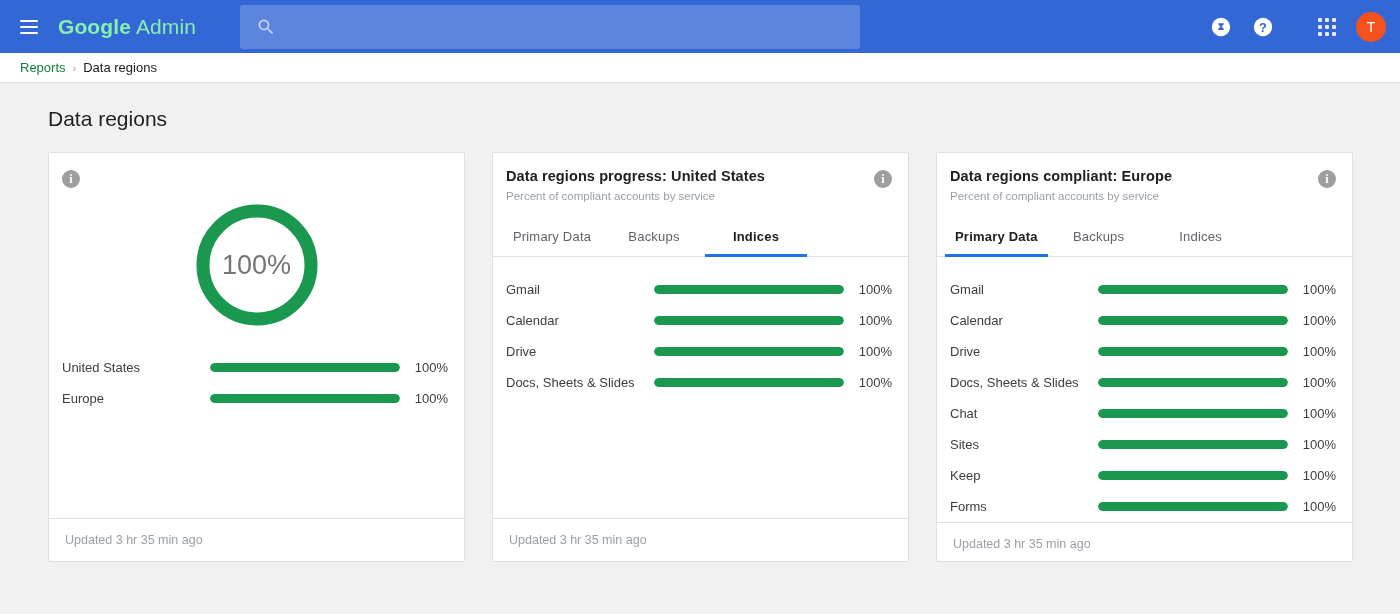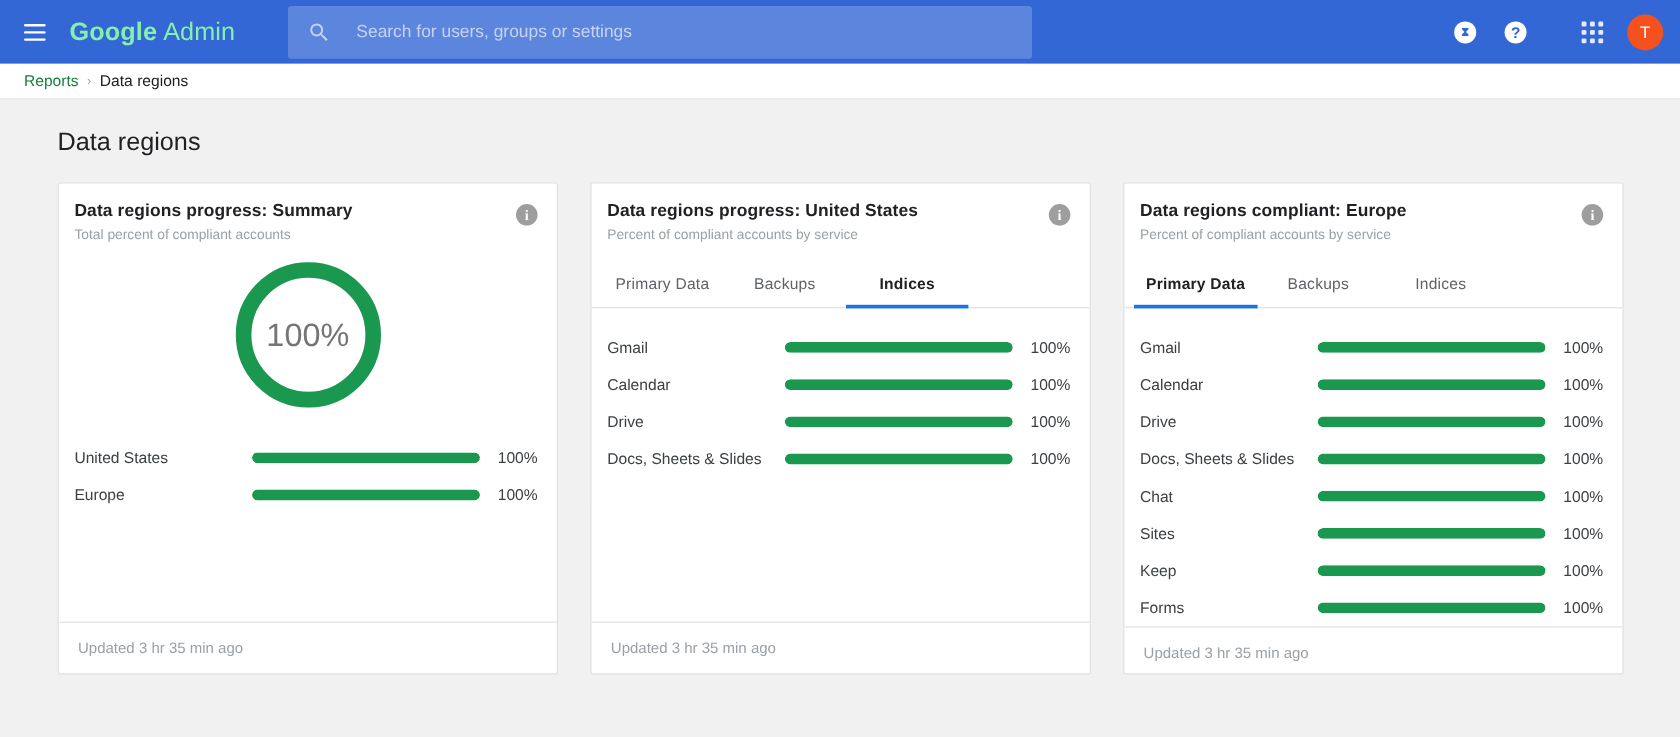--- a/index.html
+++ b/index.html
@@ -269,21 +269,20 @@
       <span></span>
   </div>
   <div class="brand">
     <span class="b-strong">Google</span><span class="b-light">Admin</span>
   </div>
 
   <div class="searchwrap">
     <svg width="20" height="20" viewBox="0 0 24 24">
       <path fill="#c5d4f2" d="M15.5 14h-.79l-.28-.27A6.47 6.47 0 0016 9.5 6.5 6.5 0 109.5 16c1.61 0 3.09-.59 4.23-1.57l.27.28v.79l5 4.99L20.49 19l-4.99-5zm-6 0C7.01 14 5 11.99 5 9.5S7.01 5 9.5 5 14 7.01 14 9.5 11.99 14 9.5 14z"></path>
     </svg>
-    <input class="searchinput" value="" placeholder="Search for users, groups or settings" style="">
   </div>
 
   <div class="topright">
     <div class="ticon">
       <svg width="22" height="22" viewBox="0 0 24 24">
         <circle cx="12" cy="12" r="10" fill="#ffffff"></circle>
         <path d="M9 6.3h6v1.2l-2.2 2.3a2.2 2.2 0 010 .3l2.2 2.3v1.2H9v-1.2l2.2-2.3a2.2 2.2 0 010-.3L9 7.5z" fill="#3367d6" transform="translate(0,1.6)"></path>
       </svg>
     </div>
     <div class="ticon">
@@ -314,24 +313,20 @@
   <span class="crumb-sep">›</span>
   <span class="crumb-cur">Data regions</span>
 </div>
 
 <div class="page">
   <div class="page-title">Data regions</div>
   <div class="cards" id="cards">
       <div class="card">
         <div class="card-body">
           <div class="card-head">
-            <div class="card-headtext">
-              <div class="card-title">Data regions progress: Summary</div>
-              <div class="card-sub">Total percent of compliant accounts</div>
-            </div>
             <div class="info-icon">i</div>
           </div>
           <div class="donut-wrap">
             <div class="donut"><svg width="130" height="130" viewBox="0 0 130 130">
                 <circle cx="65" cy="65" r="54" fill="none" stroke="#eeeeee" stroke-width="13"></circle>
                 <circle cx="65" cy="65" r="54" fill="none" stroke="#1a9850" stroke-width="13" stroke-dasharray="339.29200658769764 339.29200658769764" stroke-linecap="butt" transform="rotate(-90 65 65)"></circle>
               </svg><div class="donut-label">100%</div></div>
           </div>
           <div class="rows summary">
             <div class="row">

